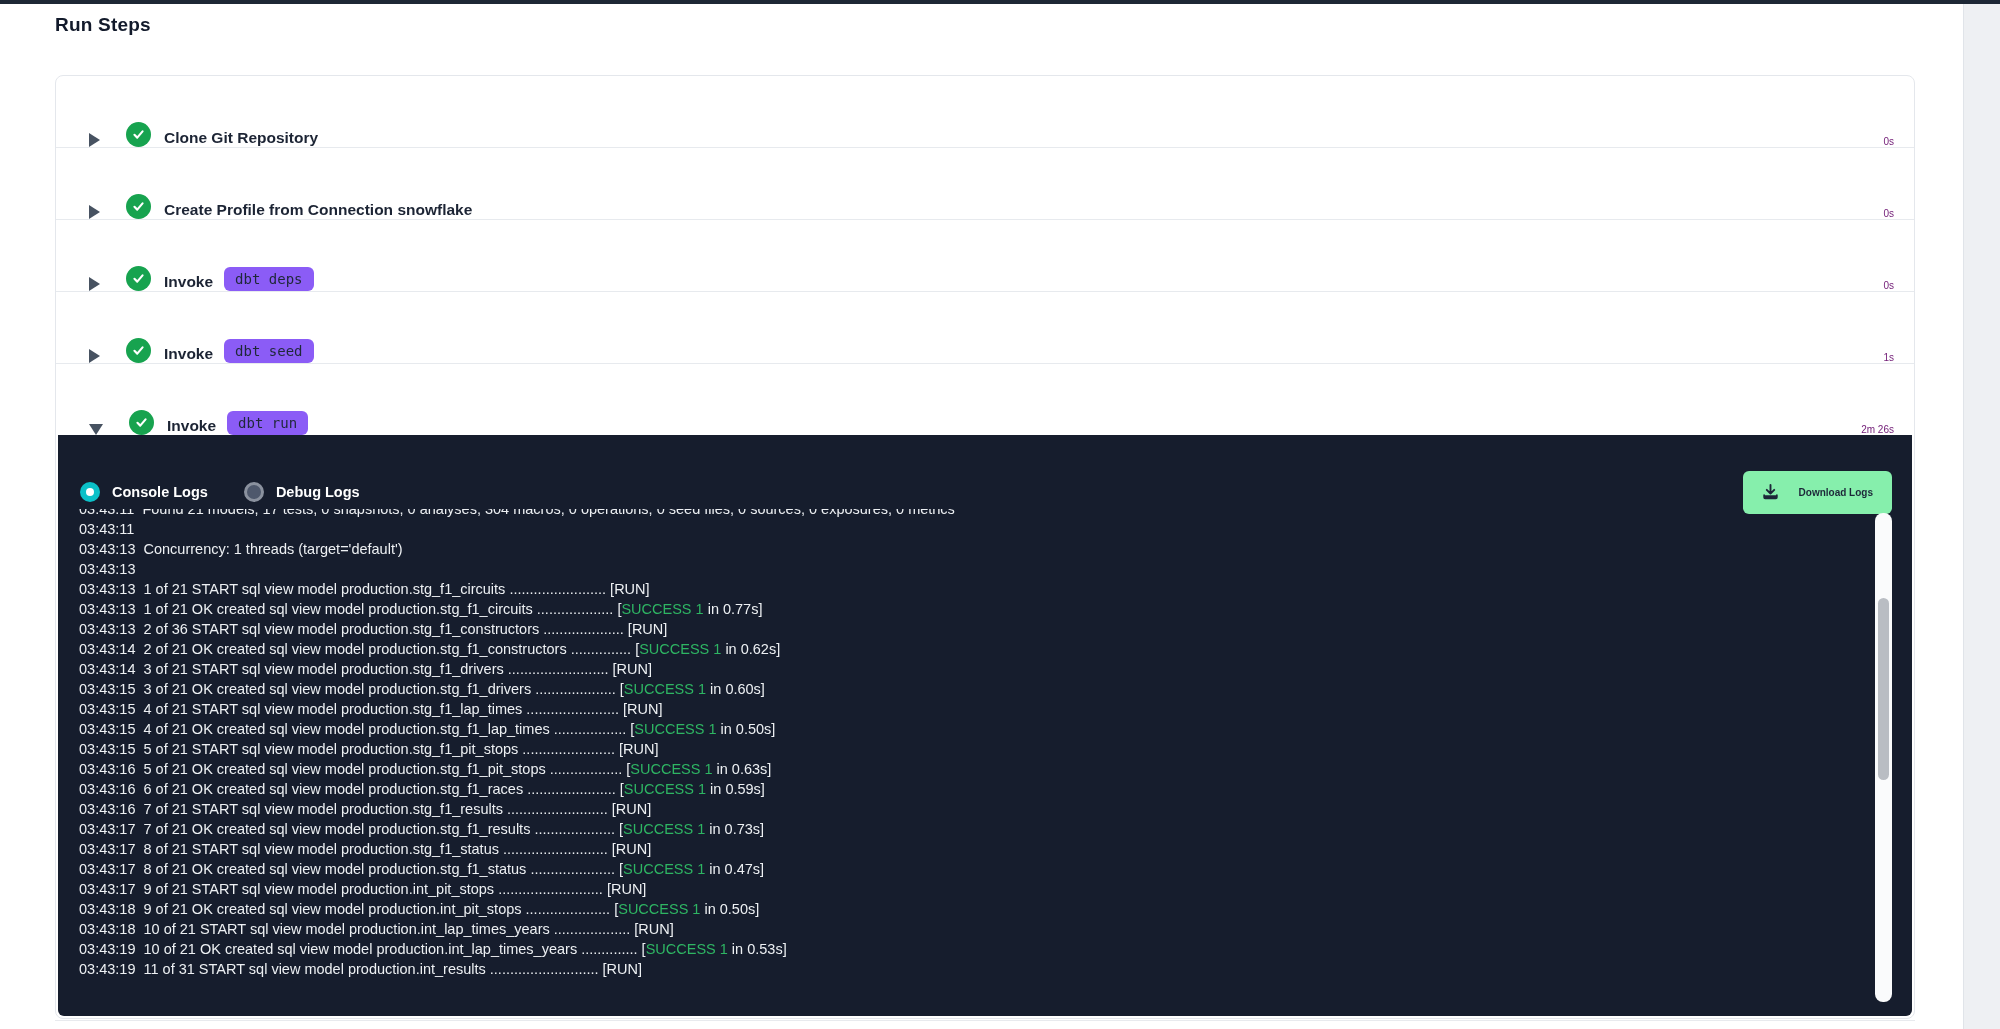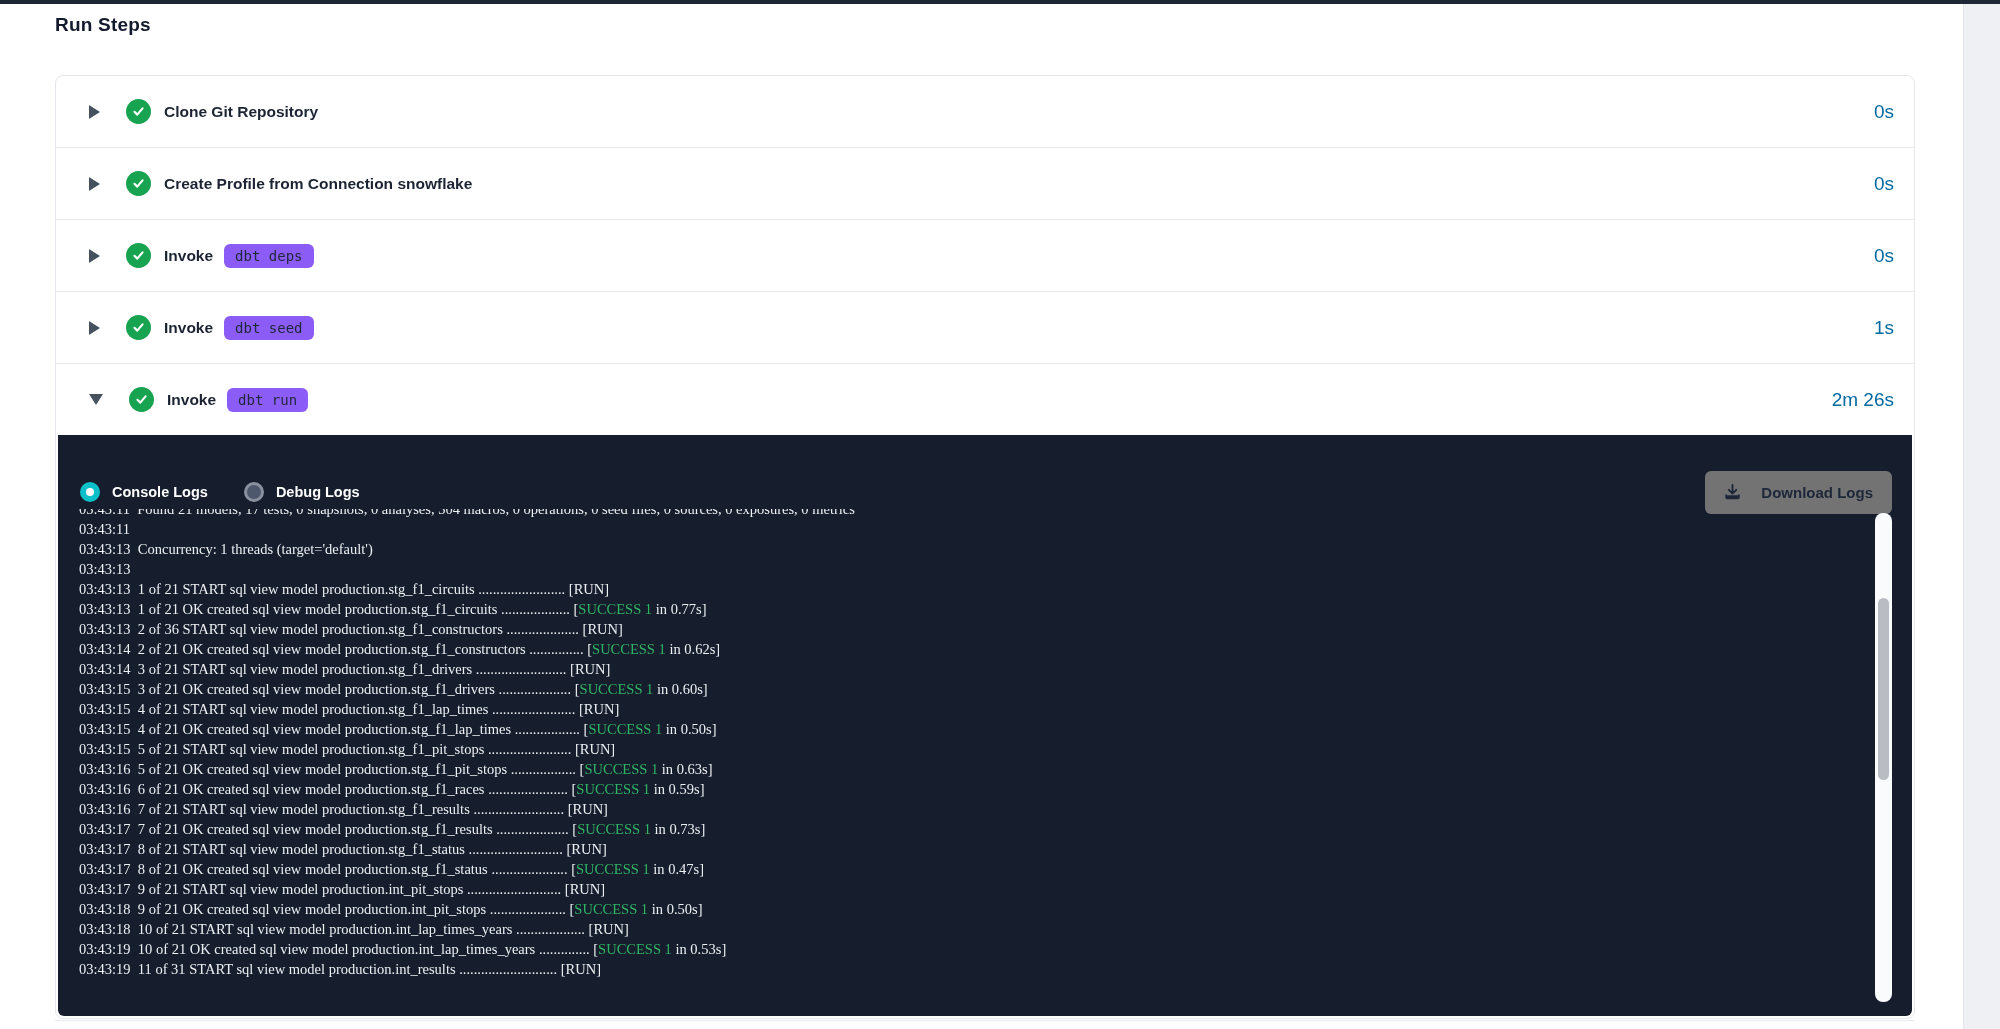--- a/index.html
+++ b/index.html
@@ -9,57 +9,57 @@
   .top-strip { position:absolute; top:0; left:0; width:2000px; height:4px; background:#1d2735; }
   .right-gutter { position:absolute; top:4px; right:0; width:36px; height:1025px;
                   background:#eef0f3; border-left:1px solid #e0e4e9; }
 
   .page-title { position:absolute; left:55px; top:14px; font-size:19px; font-weight:700;
                 color:#121a2b; letter-spacing:.2px; }
 
   .steps { position:absolute; left:55px; top:75px; width:1860px; background:#fff;
            border:1px solid #e4e7ec; border-radius:8px; box-sizing:border-box; }
 
-  .step-row { height:71px; display:flex; align-items:center; padding:0 20px 0 33px;
+  .step-row { height:71px; display:flex; align-items:flex-end; padding:0 20px 0 33px;
               border-top:1px solid #e7eaee; cursor:pointer; }
   .step-row.first { border-top:none; }
 
   .caret { width:0; height:0; flex:none; }
   .caret.right { border-left:11px solid #475261; border-top:7px solid transparent; border-bottom:7px solid transparent; }
   .caret.down  { border-top:11px solid #475261; border-left:7px solid transparent; border-right:7px solid transparent; }
 
   .check { width:25px; height:25px; border-radius:50%; background:#17a34f; margin-left:26px;
            display:flex; align-items:center; justify-content:center; flex:none; }
   .check svg { display:block; }
 
   .step-label { margin-left:13px; font-size:15.5px; font-weight:700; color:#1c2434; }
   .cmd-badge { margin-left:11px; font-family:"DejaVu Sans Mono", monospace; font-size:14px;
                color:#1f2838; background:#8b5cf6; border-radius:6px; padding:4px 11px; }
-  .duration { margin-left:auto; font-size:19px; color:#0369a1; }
+  .duration { margin-left:auto; font-size:10px; color:#701a75; }
 
   
   .panel { margin:0 2px 2px; background:#161d2d; border-radius:0 0 6px 6px;
            height:581px; position:relative; overflow:hidden; }
   .panel-header { display:flex; align-items:center; height:80px; padding:17px 20px 0 22px; }
   .radio-group { display:flex; align-items:center; gap:36px; }
   .radio-item { display:flex; align-items:center; cursor:pointer; }
   .radio { width:20px; height:20px; border-radius:50%; position:relative; box-sizing:border-box; flex:none; }
   .radio.selected { background:#0bc0c8; }
   .radio.selected::after { content:""; position:absolute; left:6px; top:6px; width:8px; height:8px;
                            background:#ffffff; border-radius:50%; }
   .radio.unselected { background:#4e586c; border:3px solid #8a919e; }
   .radio-label { color:#ffffff; font-weight:700; font-size:14.5px; margin-left:12px; }
 
-  .download-btn { margin-left:auto; background:#737373; color:#1d2739; border:none; cursor:pointer;
+  .download-btn { margin-left:auto; background:#86efac; color:#1d2739; border:none; cursor:pointer;
                   height:43px; padding:0 19px; border-radius:6px; display:flex; align-items:center;
-                  gap:20px; font-family:"Liberation Sans", sans-serif; font-size:15px; font-weight:700; }
+                  gap:20px; font-family:"Liberation Sans", sans-serif; font-size:10px; font-weight:700; }
 
   .log { position:absolute; left:0; right:0; top:74px; bottom:0; overflow:hidden; padding-left:21px; }
   .log-inner { margin-top:-10px; }
-  .log-line { font-family:Liberation Serif, serif; font-size:14.5px; line-height:20px;
+  .log-line { font-family:Liberation Sans, sans-serif; font-size:14.5px; line-height:20px;
               color:#edf0f3; white-space:pre; }
   .log-line .green { color:#2eb563; }
 
   .scroll-track { position:absolute; right:20px; top:78px; width:17px; height:489px;
                   background:#fafbfc; border-radius:8px; }
   .scroll-thumb { position:absolute; left:3px; right:3px; top:85px; height:182px;
                   background:#b9bdc3; border-radius:6px; cursor:grab; }
 
   .next-card-edge { position:absolute; left:55px; top:1020px; width:1860px; height:1px; background:#e8eaee; }
 </style>

